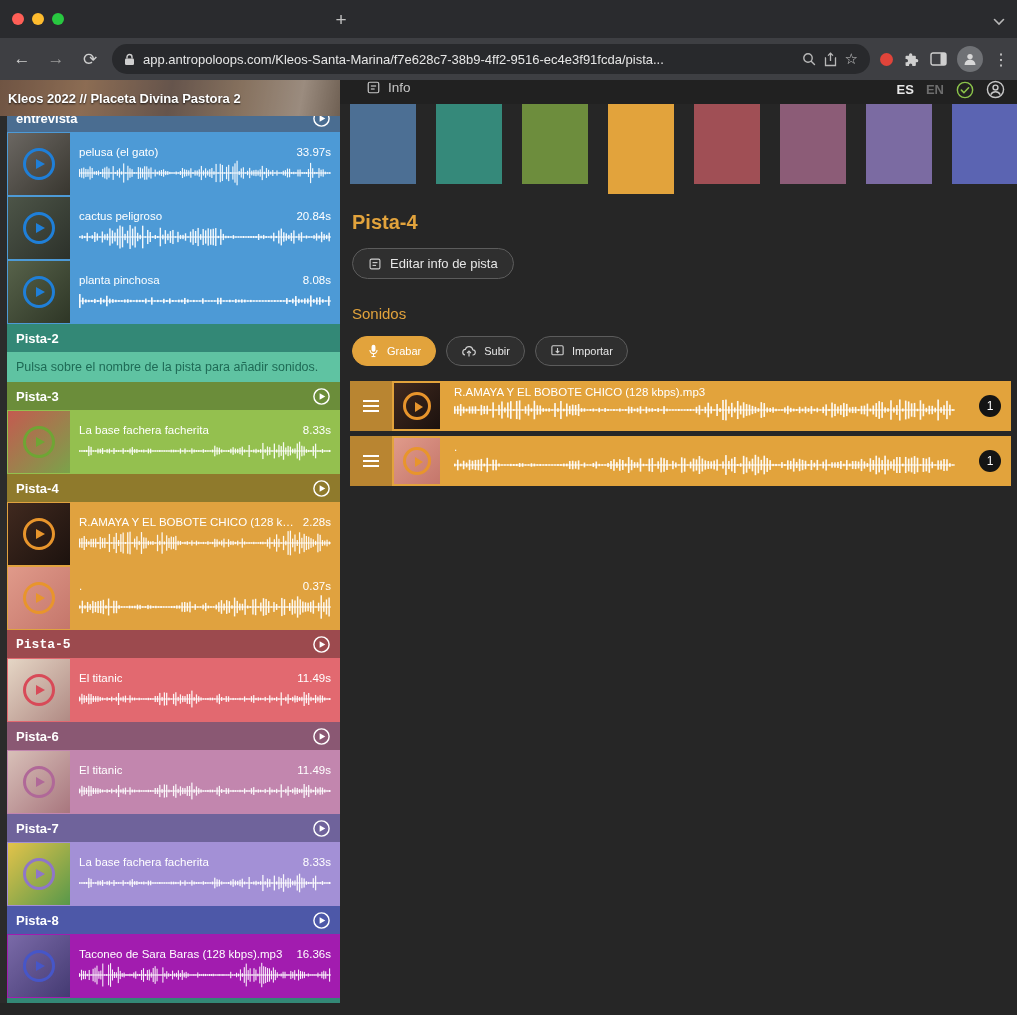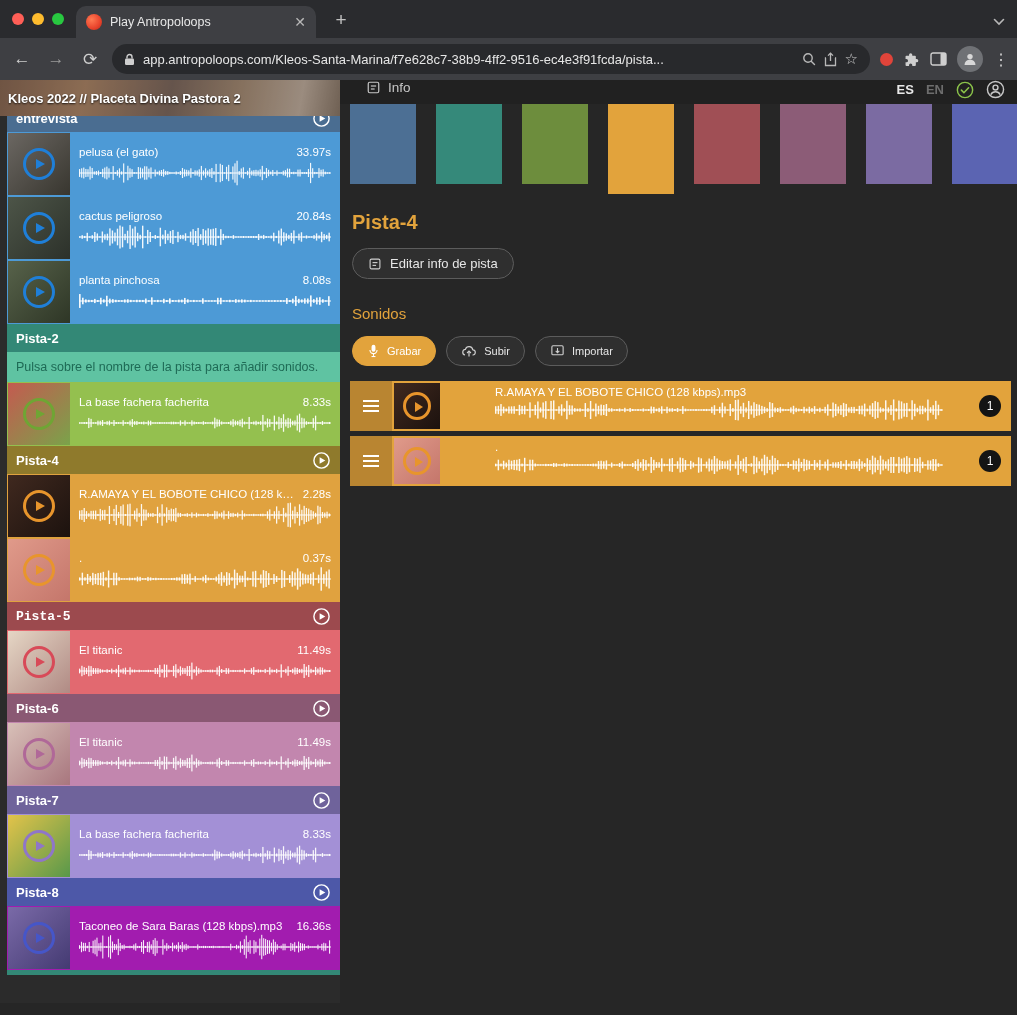--- a/index.html
+++ b/index.html
@@ -85,41 +85,36 @@
   .btn.primary { background:#e2a33c; border:1px solid #e2a33c; color:#fff; }
   .btn.ghost { background:#2f2f2f; border:1px solid #5c5c5c; color:#e6e6e6; }
   .sound-list { margin:15px 6px 0 0; }
   .srow { height:50px; display:flex; align-items:stretch; margin-bottom:5px; }
   .handle { width:42px; flex:none; background:rgba(0,0,0,0.18); display:flex; flex-direction:column;
             align-items:center; justify-content:center; gap:3px; }
   .handle span { width:16px; height:2px; background:#fff; display:block; }
   .sthumb { width:46px; height:46px; margin:2px 0 2px 2px; flex:none; position:relative; }
   .sthumb .ring { width:28px; height:28px; margin:-14px 0 0 -14px; border-width:3px; }
   .sthumb .tri { margin:-4.5px 0 0 -2.5px; border-left-width:8px; border-top-width:5px; border-bottom-width:5px; }
-  .smain { flex:1; min-width:0; display:flex; flex-direction:column; padding:5px 26px 3px;margin-left:29px; }
+  .smain { flex:1; min-width:0; display:flex; flex-direction:column; padding:5px 14px 3px; }
   .smain .stitle { color:#fff; font-size:11.5px; white-space:nowrap; overflow:hidden; text-overflow:ellipsis; margin-bottom:1px; }
   .smain .wave { height:22px; }
   .badge { align-self:center; flex:none; margin:0 10px; width:22px; height:22px; border-radius:50%;
            background:#141414; color:#fff; font-size:12px; display:flex; align-items:center; justify-content:center; }
 </style>
 </head>
 <body>
 
 <div class="screen">
 
   <div class="chrome-top">
     <div class="lights">
       <span class="light red"></span>
       <span class="light yellow"></span>
       <span class="light green"></span>
-    </div>
-    <div class="tab">
-      <span class="favicon"></span>
-      <span class="tab-title">Play Antropoloops</span>
-      <span class="tab-close">✕</span>
     </div>
     <span class="new-tab">+</span>
     <span class="strip-chevron">
       <svg width="12" height="8" viewBox="0 0 12 8">
           <path d="M1.5 1.5 L6 6 L10.5 1.5" fill="none" stroke="#b8b8b8" stroke-width="1.6" stroke-linecap="round"></path>
         </svg>
     </span>
   </div>
 
   <div class="chrome-toolbar">
@@ -587,20 +582,29 @@
             </div>
           </div>
         </div>
         <div class="section">
           <div class="sec-header" style="background: rgb(51, 136, 118);">
             <span class="sec-name">Pista-2</span>
           </div>
           <div class="info-row" style="background: rgb(95, 195, 162); color: rgb(30, 106, 85);">Pulsa sobre el nombre de la pista para añadir sonidos.</div>
         </div>
         <div class="section">
+          <div class="sec-header" style="background: rgb(107, 141, 58);">
+            <span class="sec-name">Pista-3</span>
+            <span>
+              <svg class="playc" viewBox="0 0 20 20">
+                <circle cx="10" cy="10" r="8" fill="none" stroke="#fff" stroke-width="1.5"></circle>
+                <path d="M8 6.5 L14 10 L8 13.5 Z" fill="#fff"></path>
+              </svg>
+            </span>
+          </div>
           <div class="clip" style="background: rgb(148, 192, 79);">
             <div class="thumb" style="background: linear-gradient(135deg, rgb(196, 90, 80), rgb(122, 163, 74));">
               <span class="ring" style="border-color: rgb(111, 165, 52);"></span>
               <span class="tri" style="border-left-color: rgb(111, 165, 52);"></span>
             </div>
             <div class="clip-main">
               <div class="clip-top">
                 <span class="clip-title">La base fachera facherita</span>
                 <span class="clip-duration">8.33s</span>
               </div>

